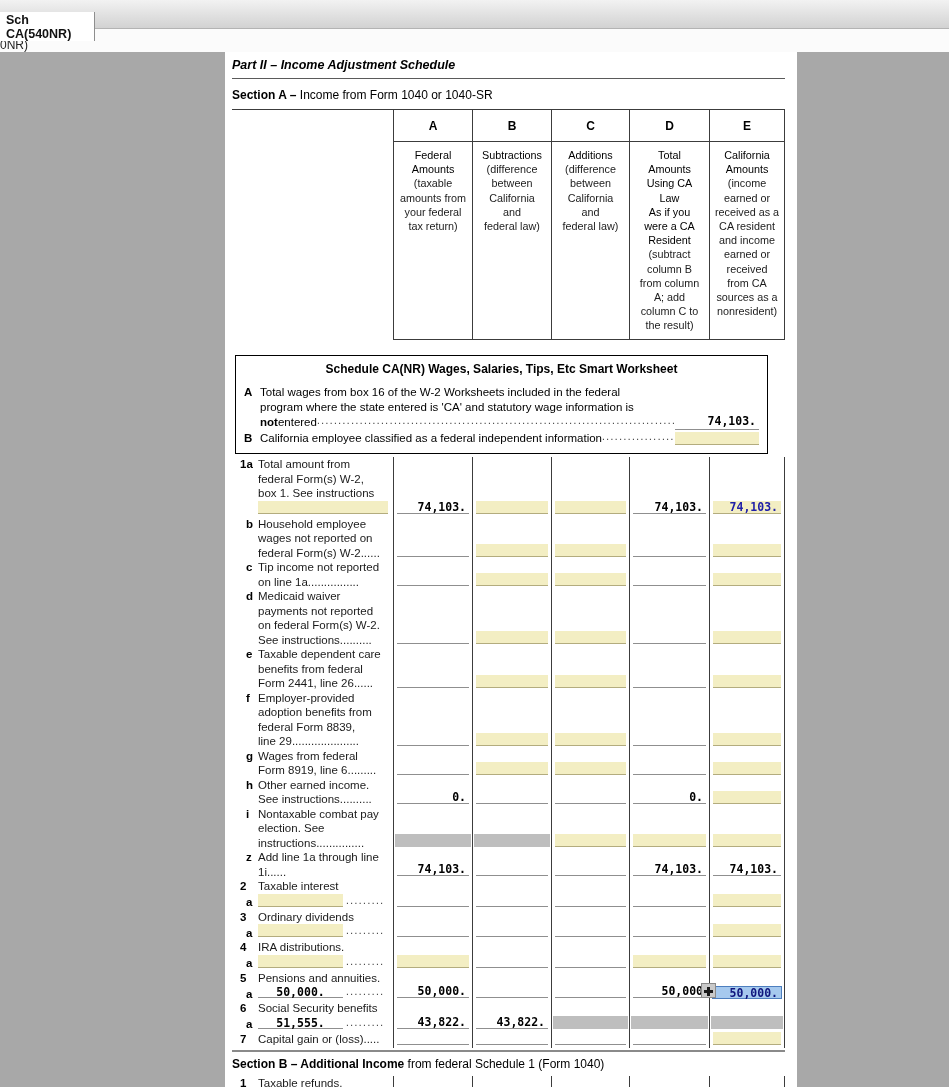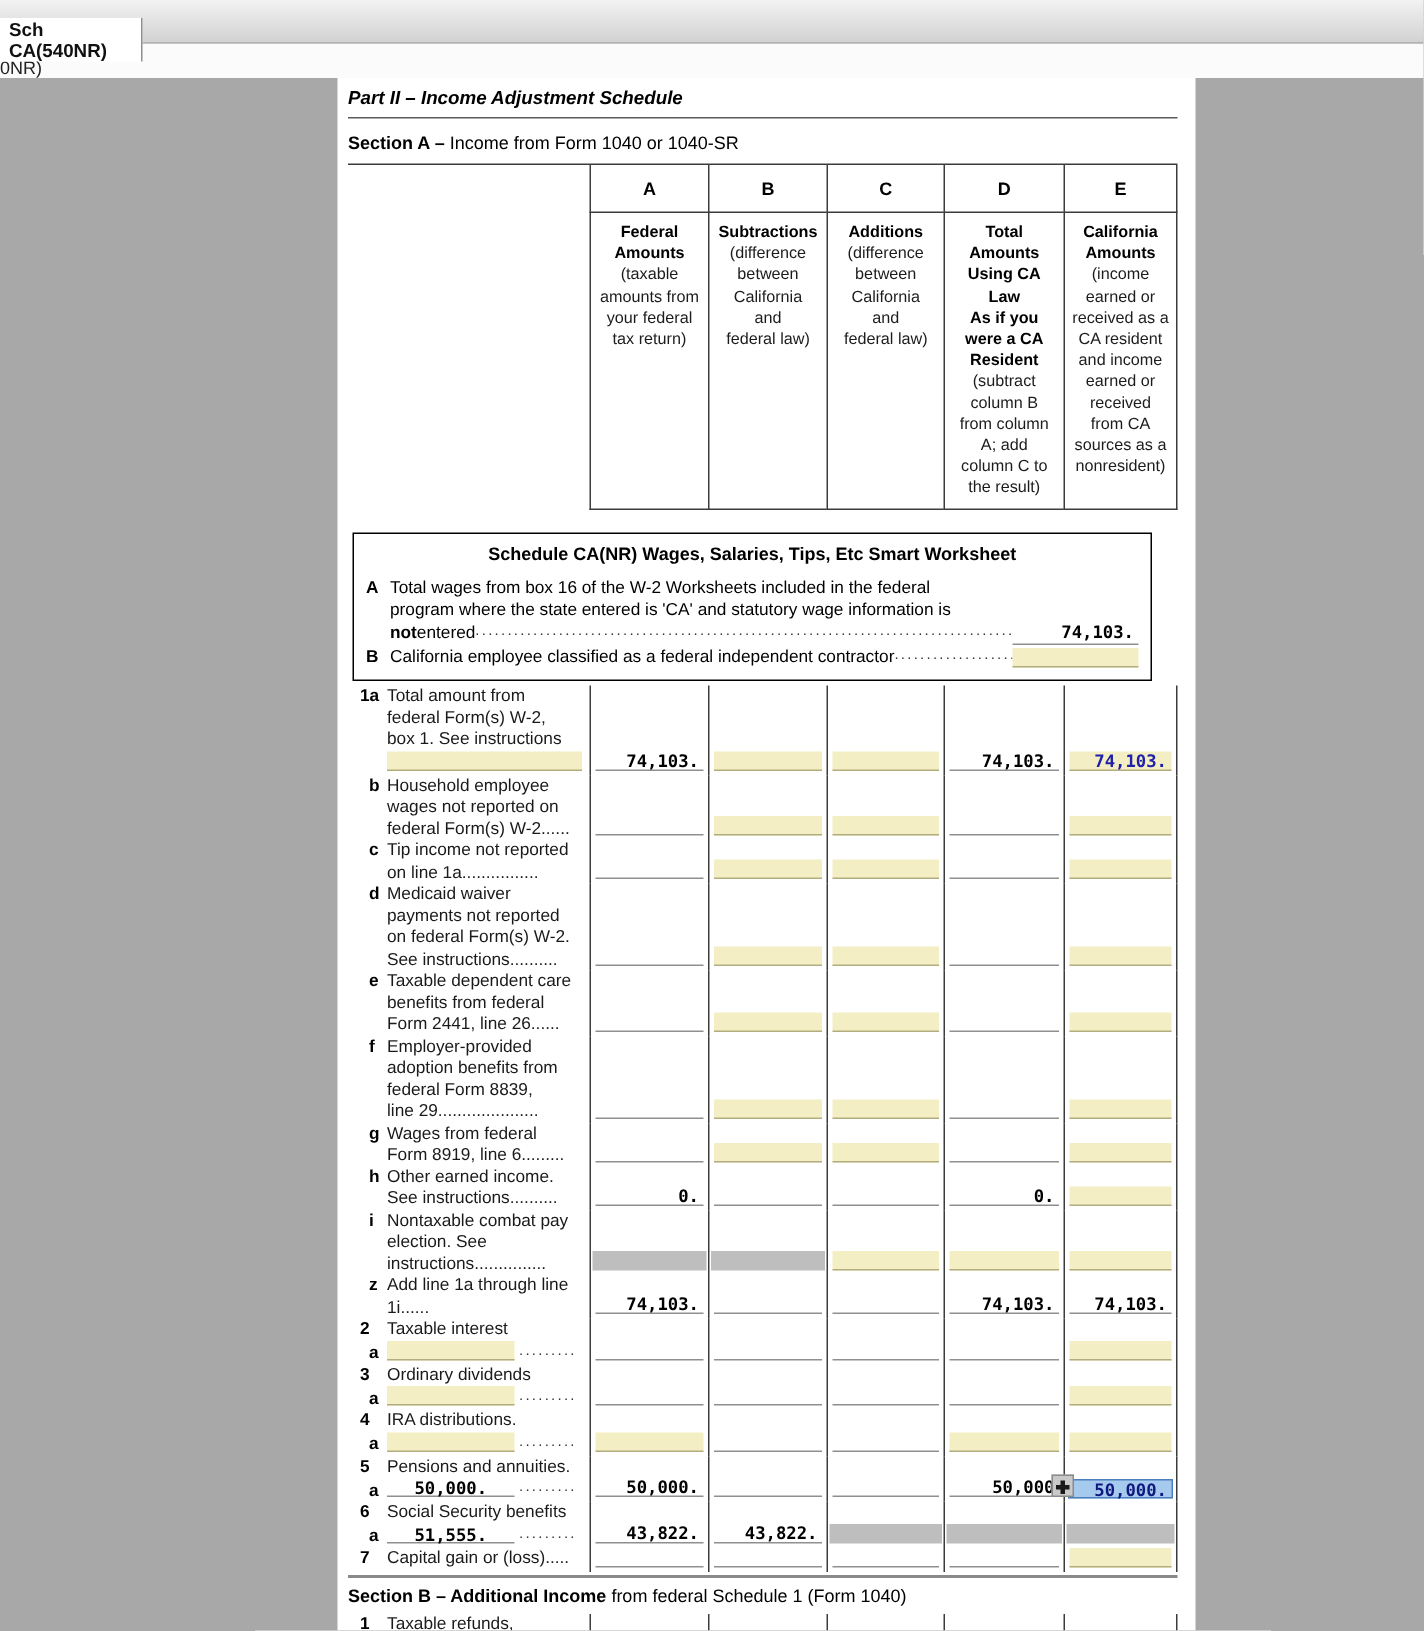--- a/index.html
+++ b/index.html
@@ -26,21 +26,21 @@
   
   .topline { border-top:1px solid #3C3C3C; }
   .hgrid { display:flex; margin-left:161px; }
   .hcell { border-left:1px solid #3C3C3C; }
   .hcell:last-child { border-right:1px solid #3C3C3C; }
   .wA{width:79px}.wB{width:79px}.wC{width:78px}.wD{width:80px}.wE{width:76px}
   .letters .hcell { height:32px; display:flex; align-items:center; justify-content:center;
                     font-size:12px; font-weight:bold; border-bottom:1px solid #3C3C3C; }
   .descs .hcell { min-height:198px; padding:6px 2px; text-align:center; font-size:10.8px;
                   line-height:14.2px; border-bottom:1px solid #3C3C3C; }
-  .descs .ttl { font-weight:bold; white-space:pre-line; }
+  .descs .ttl { font-weight:normal; white-space:pre-line; }
   .descs .dsc { white-space:pre-line; color:#1c1c1c; }
 
   
   .wsbox { margin:15px 0 0 3px; width:533px; border:1px solid #000; padding:6px 8px 8px 8px; }
   .wsttl { text-align:center; font-size:12px; font-weight:bold; padding-bottom:9px; }
   .wsline { font-size:11.5px; line-height:14.5px; }
   .wsrow { display:flex; align-items:flex-end; }
   .wsnum { width:16px; font-weight:bold; flex:none; }
   .wsind { margin-left:16px; }
   .wsdots { flex:1; overflow:hidden; white-space:nowrap; font-size:10px; letter-spacing:1.5px; color:#333; padding-bottom:1px; }
@@ -182,21 +182,21 @@
           <div class="wsrow wsind">
             <b>not</b>
             <span> entered </span>
             <span class="wsdots">........................................................................................................................</span>
             <span class="wsval">74,103.</span>
           </div>
         </div>
         <div class="wsline">
           <div class="wsrow">
             <span class="wsnum">B</span>
-            <span>California employee classified as a federal independent contractor</span>
+            <span>California employee classified as a federal independent information</span>
             <span class="wsdots">........................................................................................................................</span>
             <span class="wsyellow"></span>
           </div>
         </div>
       </div>
 
       <div class="rows">
           <div class="row">
             <div class="lbl">
               <div class="ltop">

